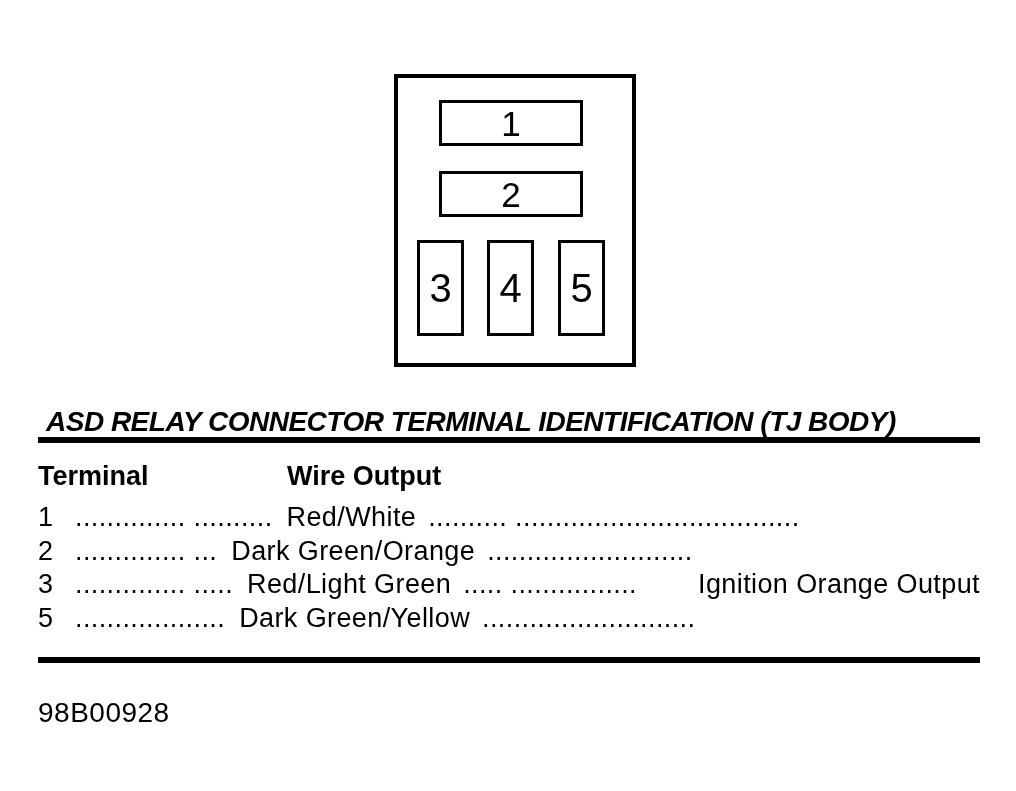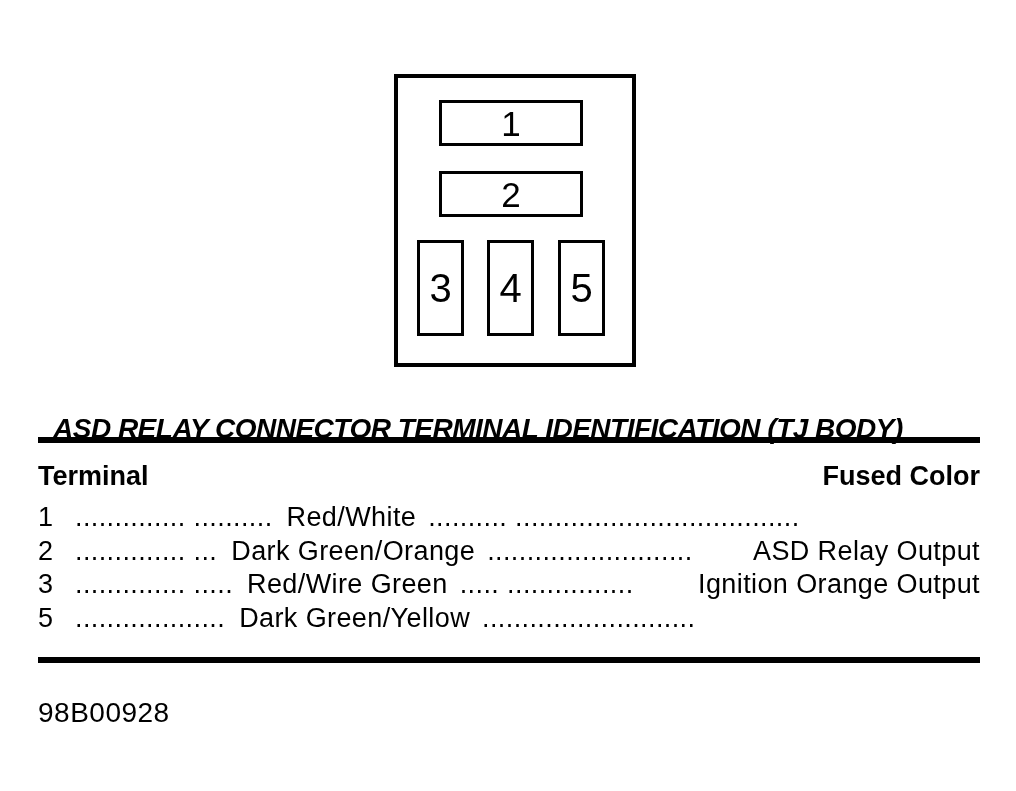--- a/index.html
+++ b/index.html
@@ -36,21 +36,21 @@
   .cavity-1 { left: 41px;  top: 22px;  width: 144px; height: 46px; }
   .cavity-2 { left: 41px;  top: 93px;  width: 144px; height: 46px; }
   .cavity-3 { left: 19px;  top: 162px; width: 47px;  height: 96px; }
   .cavity-4 { left: 89px;  top: 162px; width: 47px;  height: 96px; }
   .cavity-5 { left: 160px; top: 162px; width: 47px;  height: 96px; }
 
   
   .caption {
     position: absolute;
     left: 38px; top: 398px;
-    margin: 15px;
+    margin: 8px;
     font-size: 28px;
     font-weight: bold;
     font-style: italic;
     letter-spacing: -0.5px;
     white-space: nowrap;
   }
   .rule {
     position: absolute;
     left: 38px;
     width: 942px;
@@ -62,21 +62,20 @@
 
   
   .thead {
     position: absolute;
     left: 38px; top: 461px;
     width: 942px;
     display: flex;
     font-size: 27px;
     font-weight: bold;
     white-space: nowrap;
-    justify-content: space-between;
   }
   .th-term { flex: 0 0 249px; }
   .th-func { margin-left: auto; }
 
   .tbody {
     position: absolute;
     left: 38px; top: 502px;
     width: 942px;
     font-size: 27px;
     letter-spacing: 0.4px;
@@ -122,44 +121,43 @@
     <div class="cavity cavity-5 cavity-tall">
       <span>5</span>
     </div>
   </figure>
 
   <h1 class="caption">ASD RELAY CONNECTOR TERMINAL IDENTIFICATION (TJ BODY)</h1>
   <div class="rule rule-top"></div>
 
   <div class="thead">
     <span class="th-term">Terminal</span>
-    <span class="th-wire">Fused Color</span>
+    <span class="th-wire">Wire Output</span>
   </div>
 
   <div class="tbody">
 
     <div class="trow">
       <span class="t">1</span>
       <span class="d">.............. ..........</span>
       <span class="w">Red/White</span>
       <span class="d d2">.......... ....................................</span>
     </div>
 
     <div class="trow">
       <span class="t">2</span>
       <span class="d">.............. ...</span>
       <span class="w">Dark Green/Orange</span>
       <span class="d d2">..........................</span>
-      <span class="f">ASD Relay Output</span>
     </div>
 
     <div class="trow">
       <span class="t">3</span>
       <span class="d">.............. .....</span>
-      <span class="w">Red/Wire Green</span>
+      <span class="w">Red/Light Green</span>
       <span class="d d2">..... ................</span>
       <span class="f">Ignition Orange Output</span>
     </div>
 
     <div class="trow">
       <span class="t">5</span>
       <span class="d">...................</span>
       <span class="w">Dark Green/Yellow</span>
       <span class="d d2">...........................</span>
     </div>

